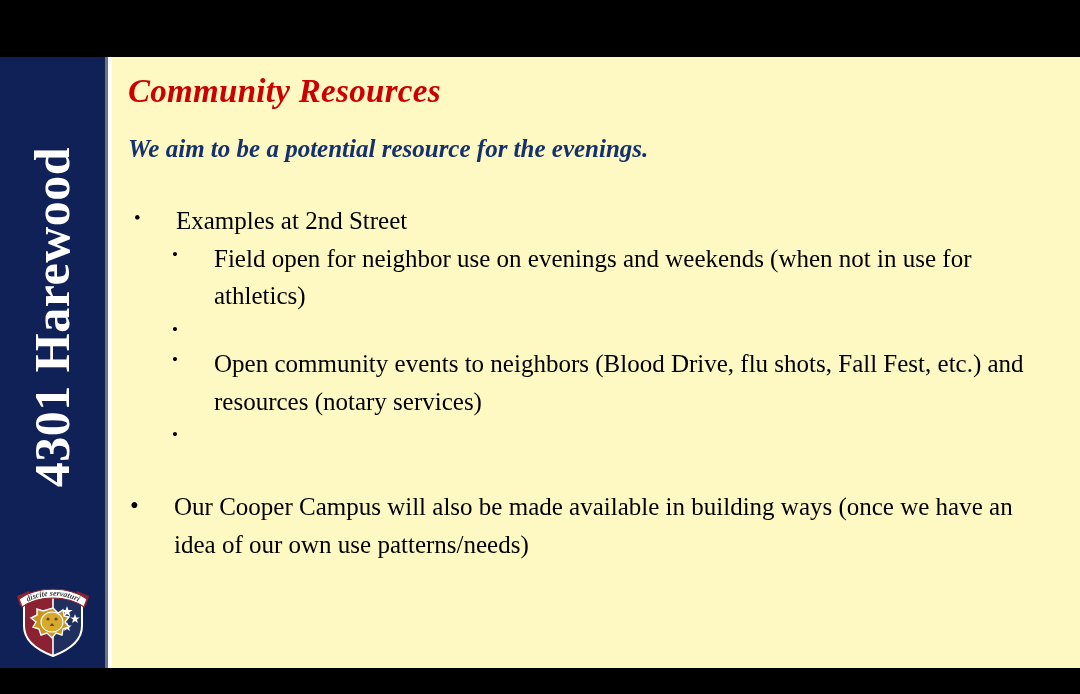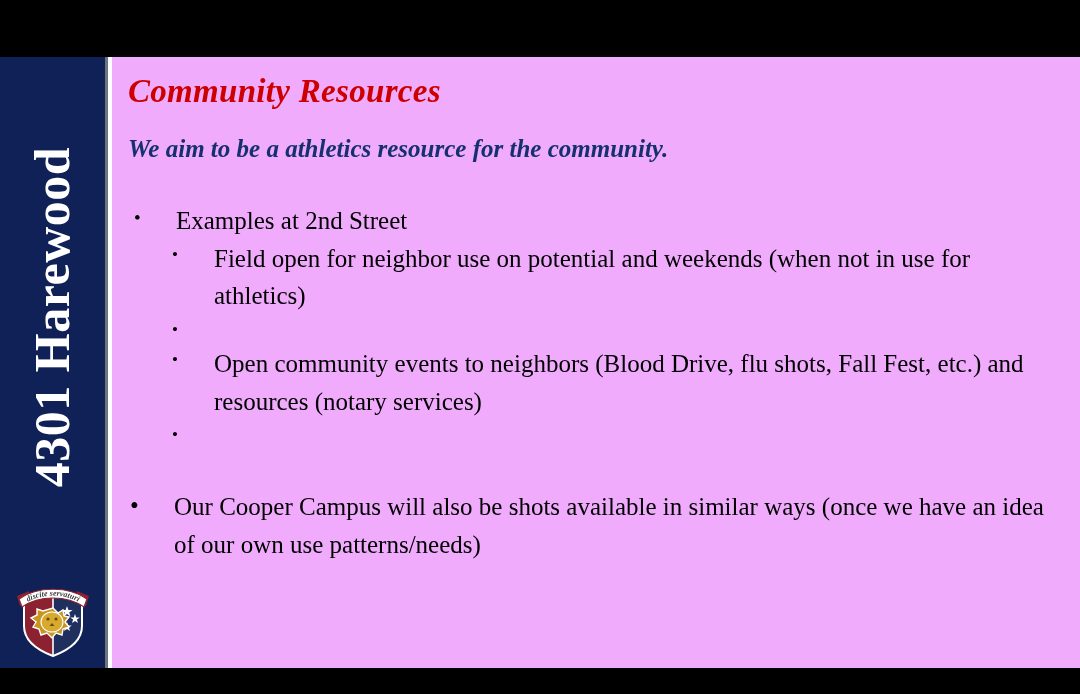--- a/index.html
+++ b/index.html
@@ -90,21 +90,21 @@
     height: 82px;
   }
 
   
   #content {
     position: absolute;
     left: 112px;
     top: 0;
     width: 968px;
     height: 611px;
-    background: #f0abfc;
+    background: #fef9c3;
   }
 
   #slide-title {
     position: absolute;
     left: 16px;
     top: 16px;
     color: #cc0000;
     font-family: "Liberation Serif", "DejaVu Serif", serif;
     font-weight: bold;
     font-style: italic;
@@ -240,48 +240,48 @@
       </svg>
     </div>
 
     <div id="sidebar-divider"></div>
     <div id="sidebar-gap"></div>
 
     <div id="content">
 
       <div id="slide-title">Community Resources</div>
 
-      <div id="slide-subtitle">We aim to be a athletics resource for the community.</div>
+      <div id="slide-subtitle">We aim to be a potential resource for the evenings.</div>
 
       <div id="body">
 
         <div class="bullet-row lvl1">
           <span class="bullet-mark">•</span>
           <span class="bullet-text">Examples at 2nd Street</span>
         </div>
 
         <div class="bullet-row lvl2">
           <span class="bullet-mark">•</span>
-          <span class="bullet-text">Field open for neighbor use on potential and weekends (when not in use for athletics)</span>
+          <span class="bullet-text">Field open for neighbor use on evenings and weekends (when not in use for athletics)</span>
         </div>
 
         <div class="bullet-row lvl2">
           <span class="bullet-mark">•</span>
         </div>
 
         <div class="bullet-row lvl2">
           <span class="bullet-mark">•</span>
           <span class="bullet-text">Open community events to neighbors (Blood Drive, flu shots, Fall Fest, etc.) and resources (notary services)</span>
         </div>
 
         <div class="bullet-row lvl2">
           <span class="bullet-mark">•</span>
         </div>
 
         <div class="bullet-row lvl1 lvl1-major">
           <span class="bullet-mark">•</span>
-          <span class="bullet-text">Our Cooper Campus will also be shots available in similar ways (once we have an idea of our own use patterns/needs)</span>
+          <span class="bullet-text">Our Cooper Campus will also be made available in building ways (once we have an idea of our own use patterns/needs)</span>
         </div>
 
       </div>
     </div>
   </div>
 </div>
 
 </body></html>

